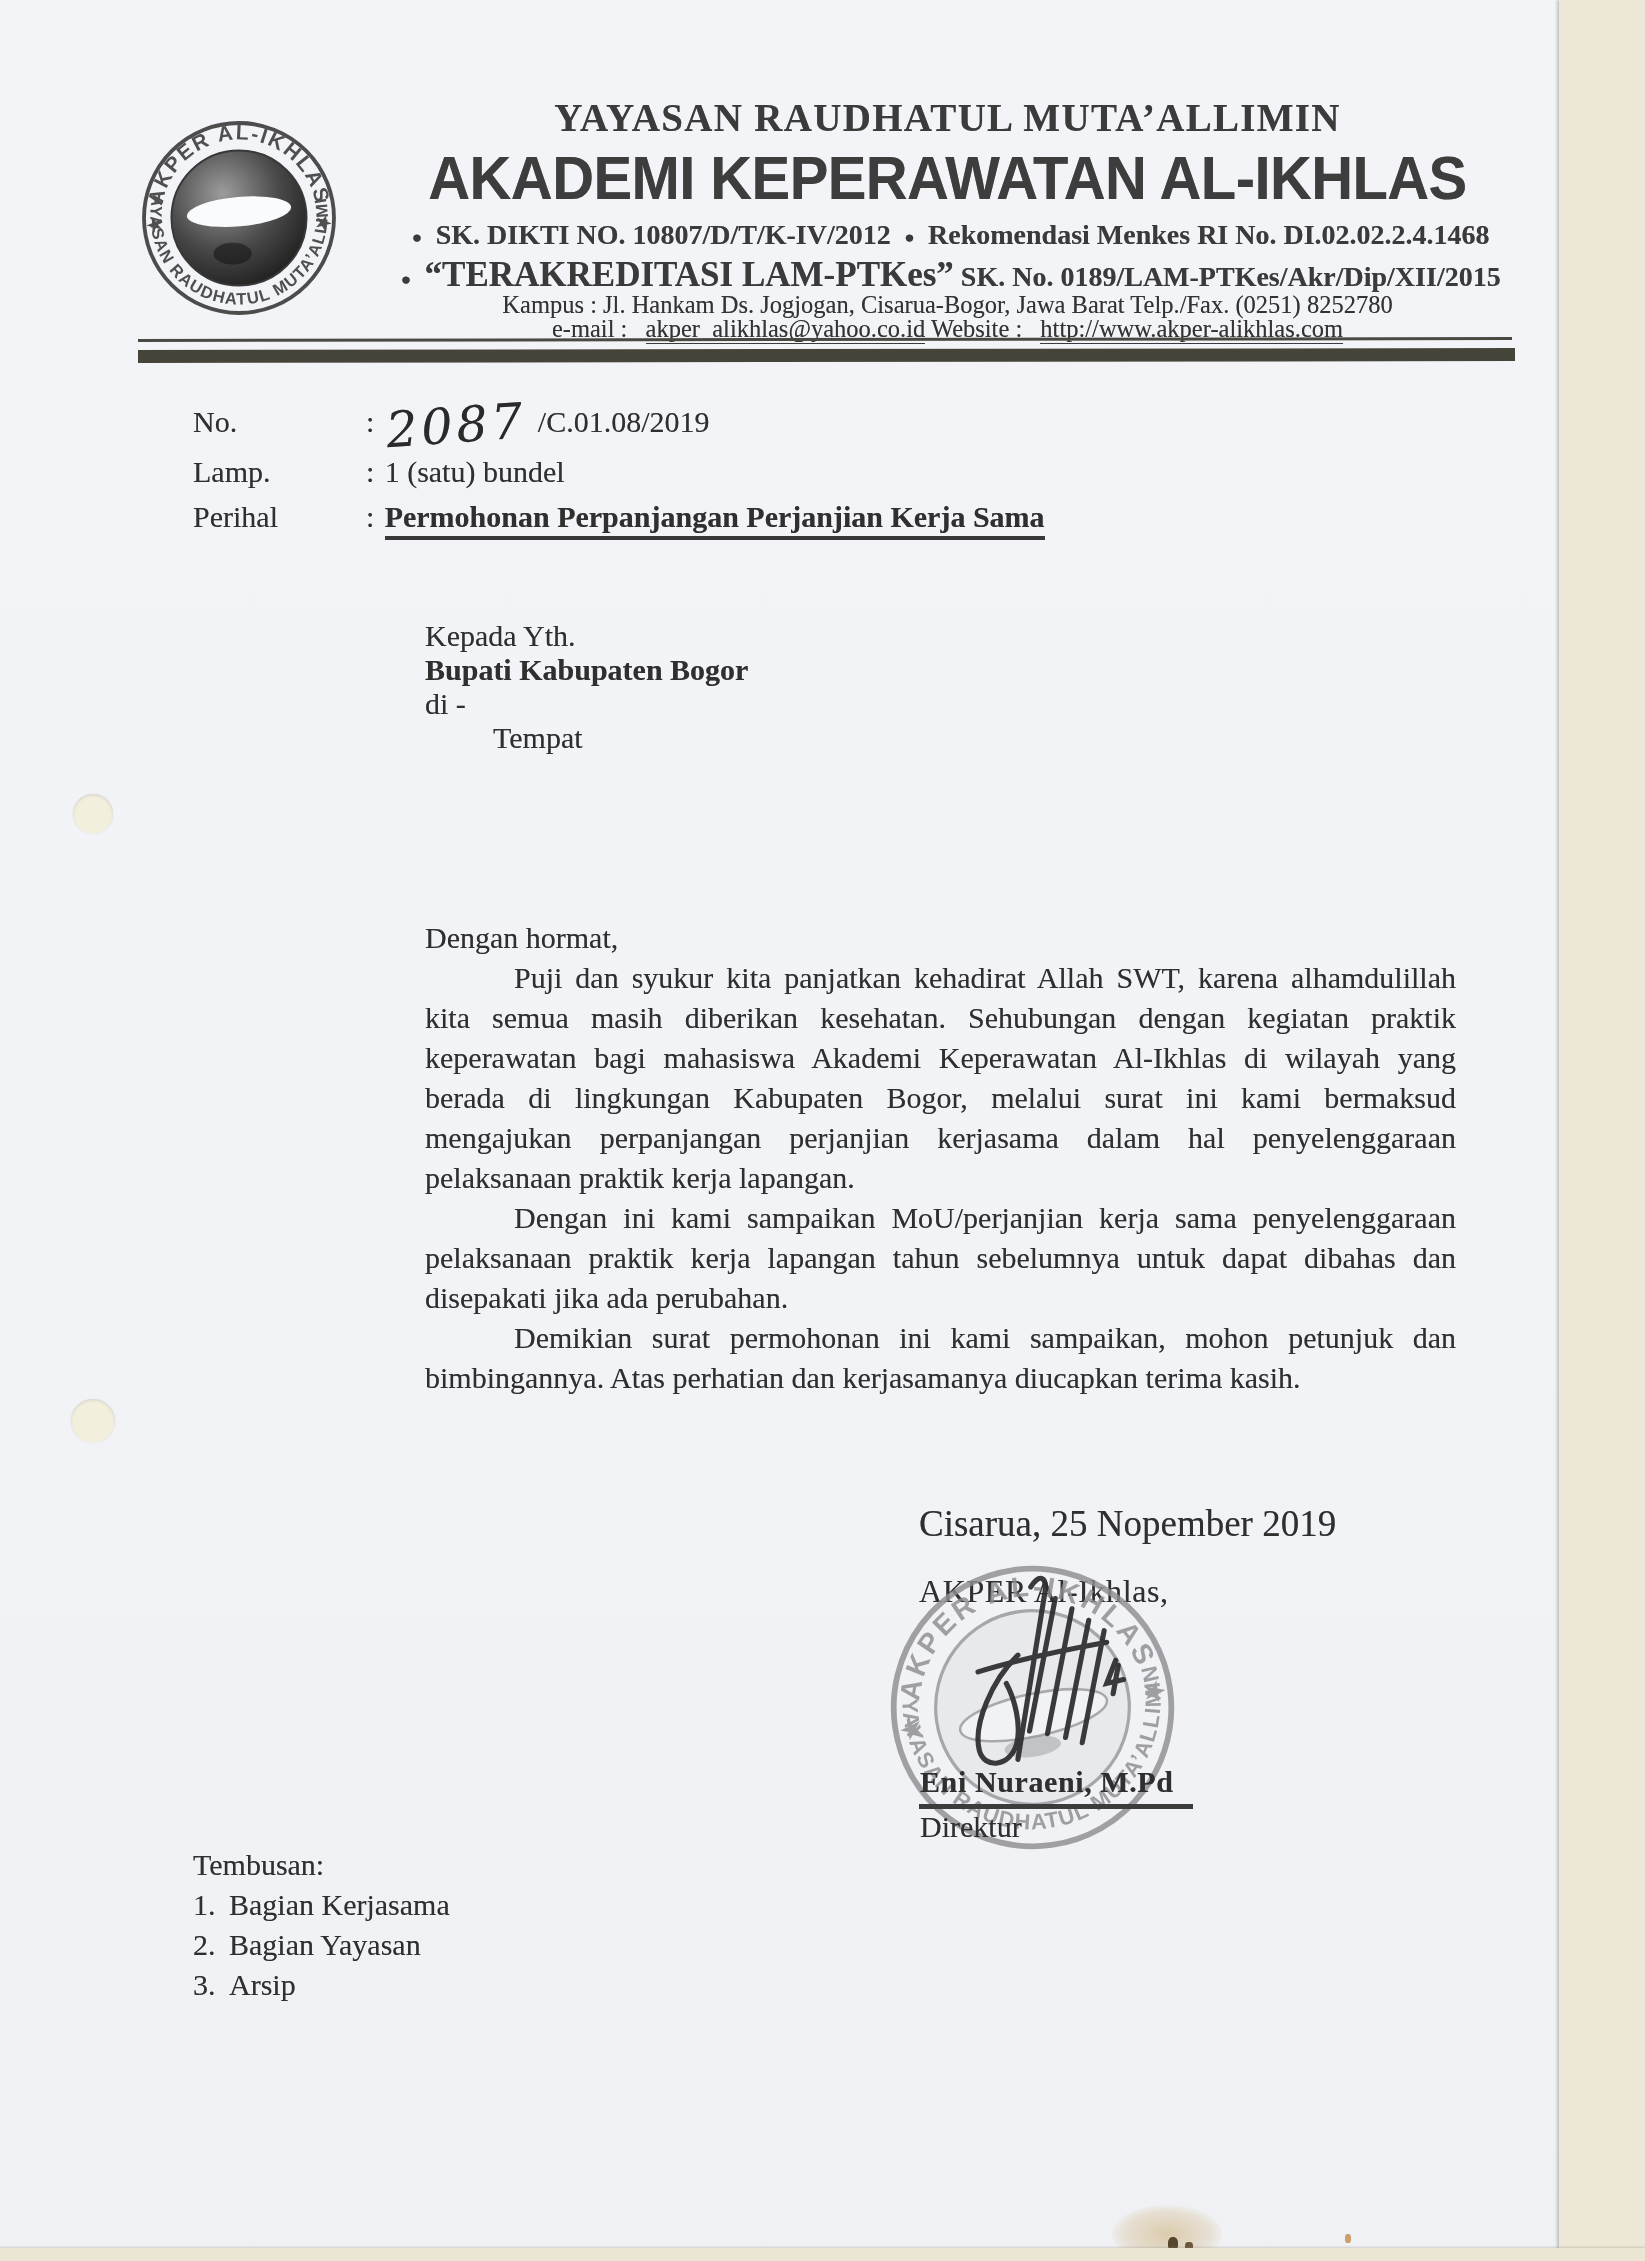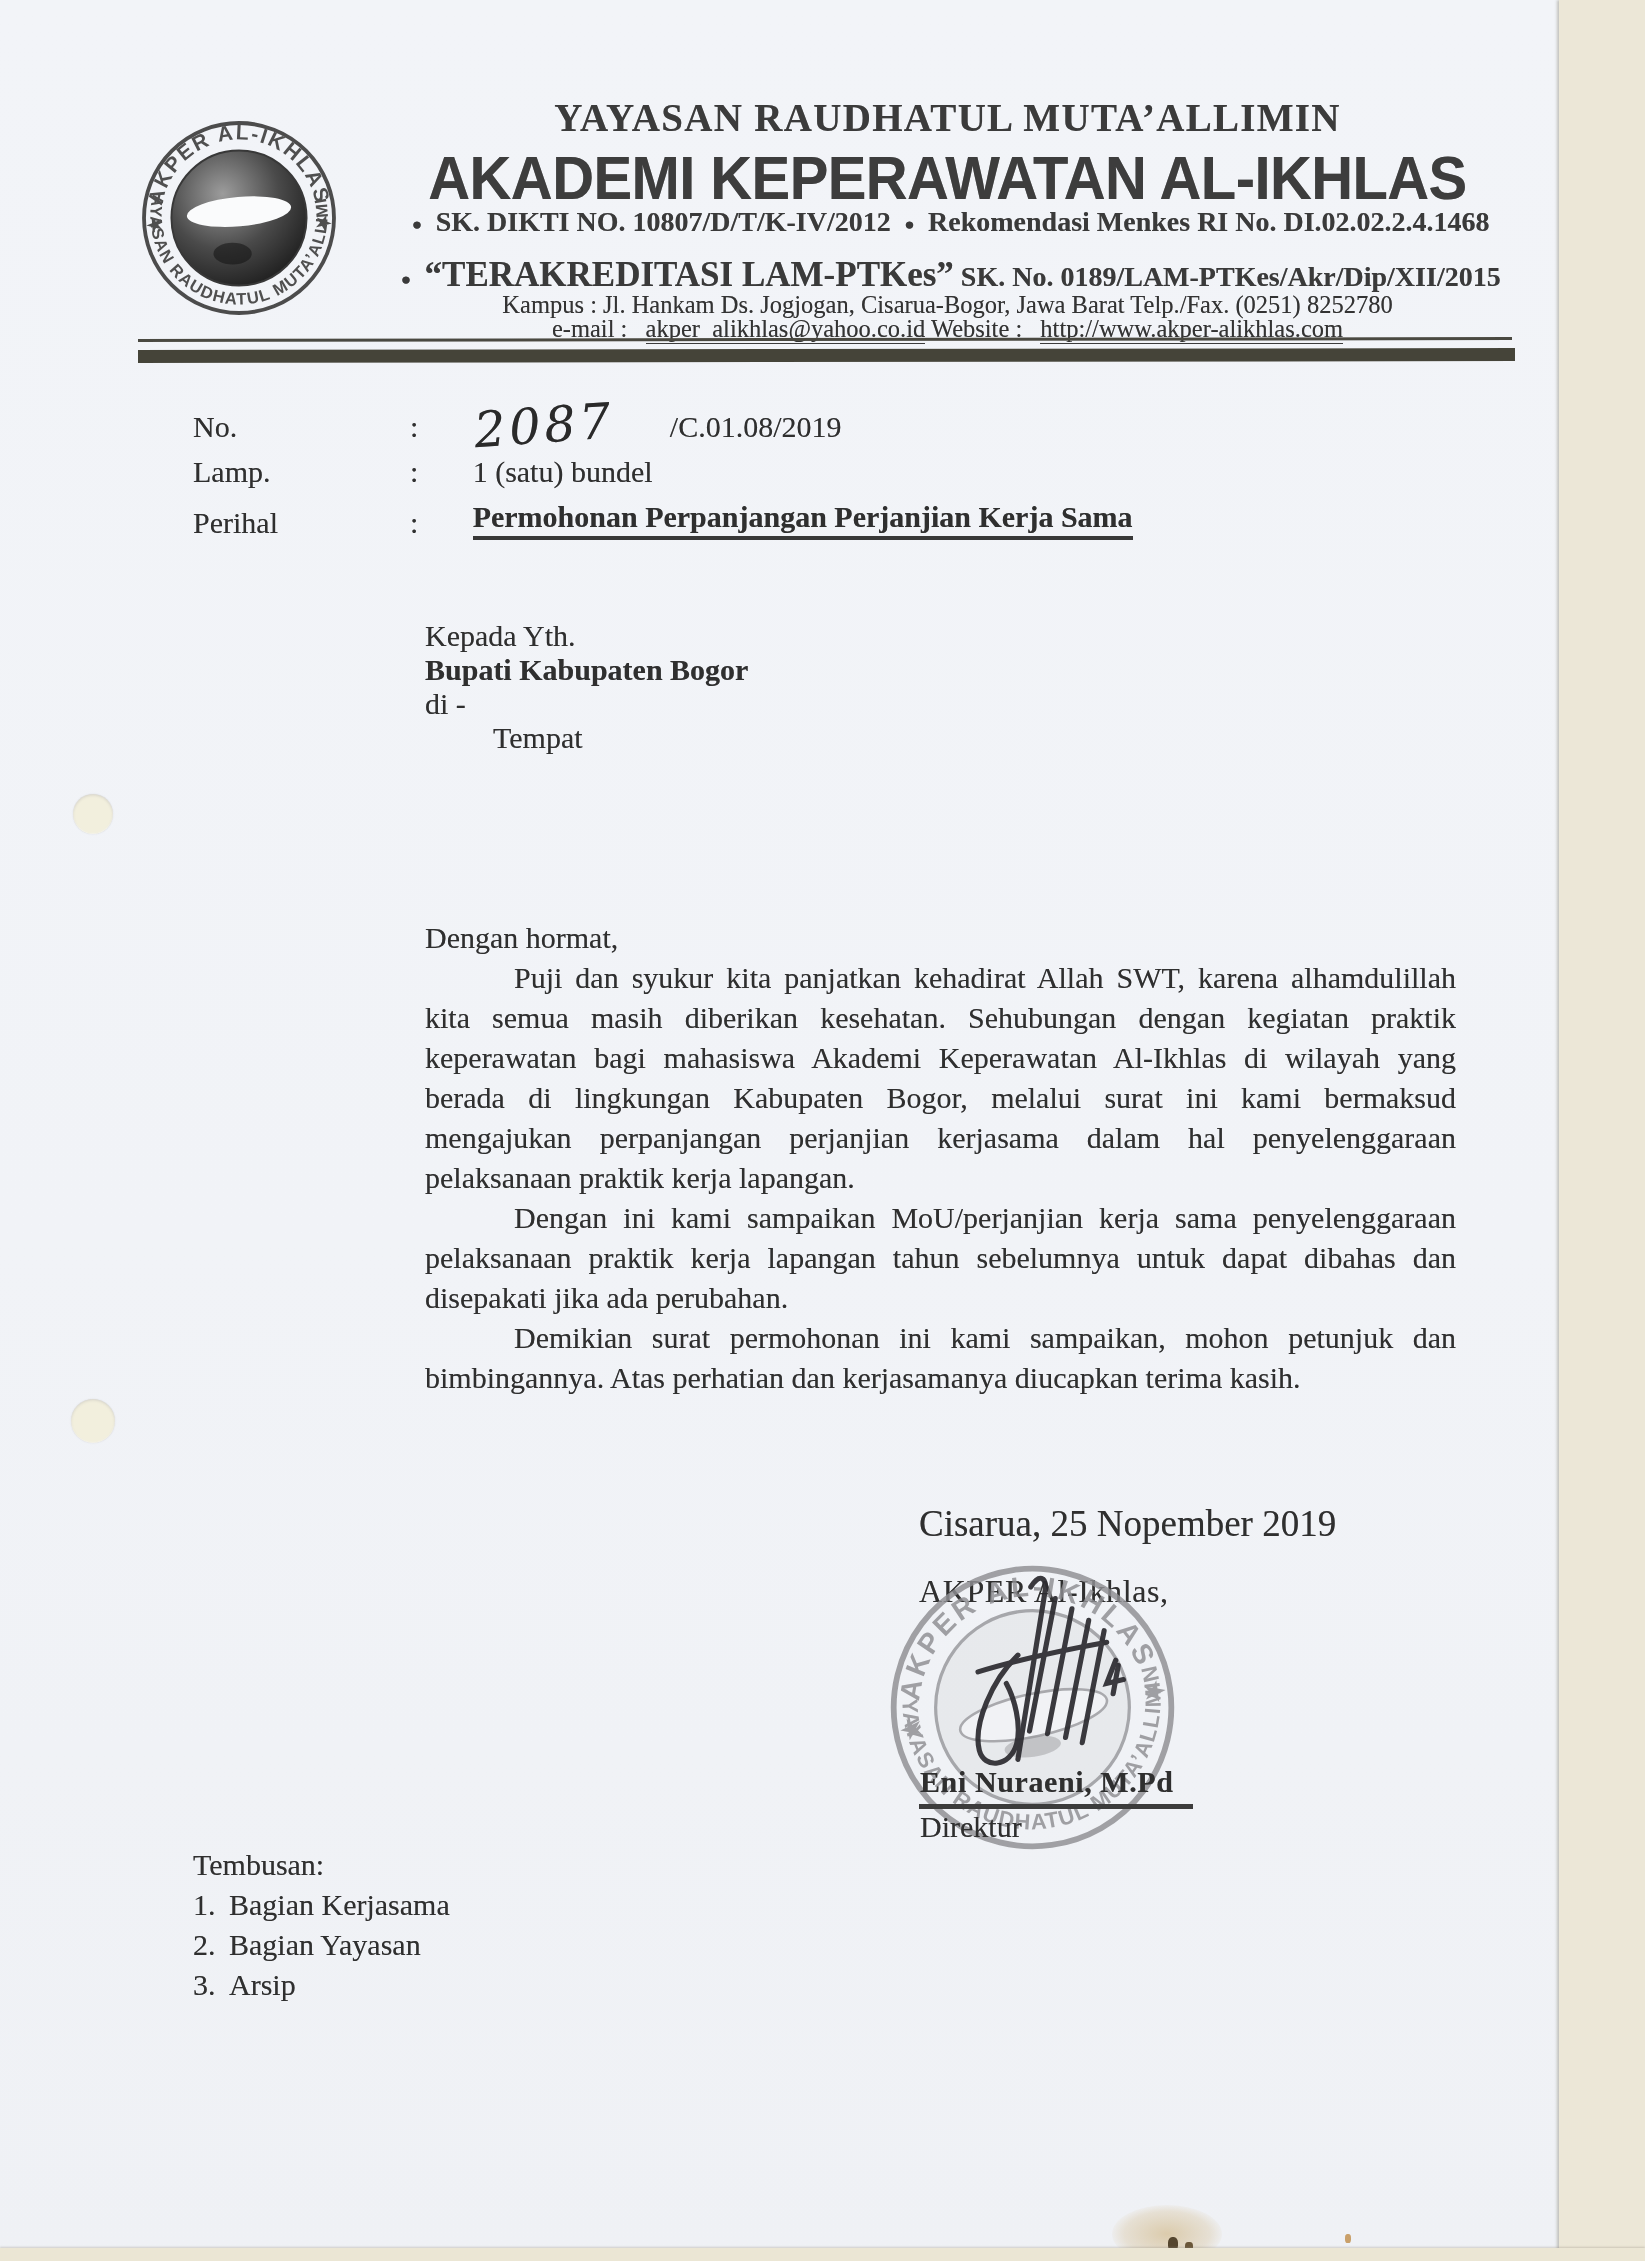--- a/index.html
+++ b/index.html
@@ -9,35 +9,35 @@
     font-family:"Liberation Serif","DejaVu Serif",serif; color:#2f2f2f;
   }
   .ink{ text-shadow:0 0 0.6px rgba(40,40,40,0.45); }
 
   
   #letterhead-text{ position:absolute; left:361px; top:0; width:1173px; text-align:center; }
   .lh-line{ position:absolute; left:0; width:100%; white-space:nowrap; }
   #lh-foundation{ top:95px; font-size:39px; font-weight:bold; letter-spacing:1.3px; color:#3b3b3b;}
   #lh-academy{ top:144px; font-size:58px; font-weight:bold; letter-spacing:-0.6px;
       font-family:"Liberation Sans","DejaVu Sans",sans-serif; color:#3d3d3d; transform:scaleY(1.04);}
-  #lh-sk{ top:206px; font-size:28px; font-weight:bold; color:#3a3a3a;}
+  #lh-sk{ top:219px; font-size:28px; font-weight:bold; color:#3a3a3a;}
   #lh-akred{ top:255px; font-size:28px; font-weight:bold; color:#3a3a3a;}
   #lh-akred .big{ font-size:35px; }
   #lh-campus{ top:291px; font-size:24.5px; color:#333;}
   #lh-email{ top:315px; font-size:24.5px; color:#333;}
   .bullet{ font-size:0.62em; vertical-align:middle; padding:0 6.4px;}
   .u{ border-bottom:1.9px solid #3c3c3c; padding-bottom:0.6px;margin-left:12px;}
   #rule-thin{ position:absolute; left:138px; top:338px; width:1374px; height:3.2px; background:#4a4941; transform:rotate(-0.08deg);}
   #rule-thick{ position:absolute; left:138px; top:349px; width:1377px; height:13px; background:#454439; transform:rotate(-0.08deg);}
 
   #logo{ position:absolute; left:137px; top:116px; width:204px; height:204px;}
 
   
   #meta{ position:absolute; left:193px; top:405px; width:1225px; font-size:30px;}
-  .meta-row{ display:flex; align-items:flex-end; margin-bottom:11px;gap:44px;}
+  .meta-row{ display:flex; align-items:flex-start; margin-bottom:11px;}
   .meta-label{ width:173px; flex:none;}
   .hand{
     font-family:"DejaVu Serif",serif; font-style:italic; font-size:49px; letter-spacing:3.9px;
     display:inline-block; transform:rotate(-4deg) translateY(1.3px); margin:0 9px 0 11.6px; line-height:0.8;
     color:#2a2a2a;
   }
   .no-suffix{ margin-left:2.6px;}
   .lamp-val{ margin-left:10.3px;}
   .perihal-val{ font-weight:bold; margin-left:10.3px; border-bottom:4.5px solid #383838; padding-bottom:1.9px;}
 

